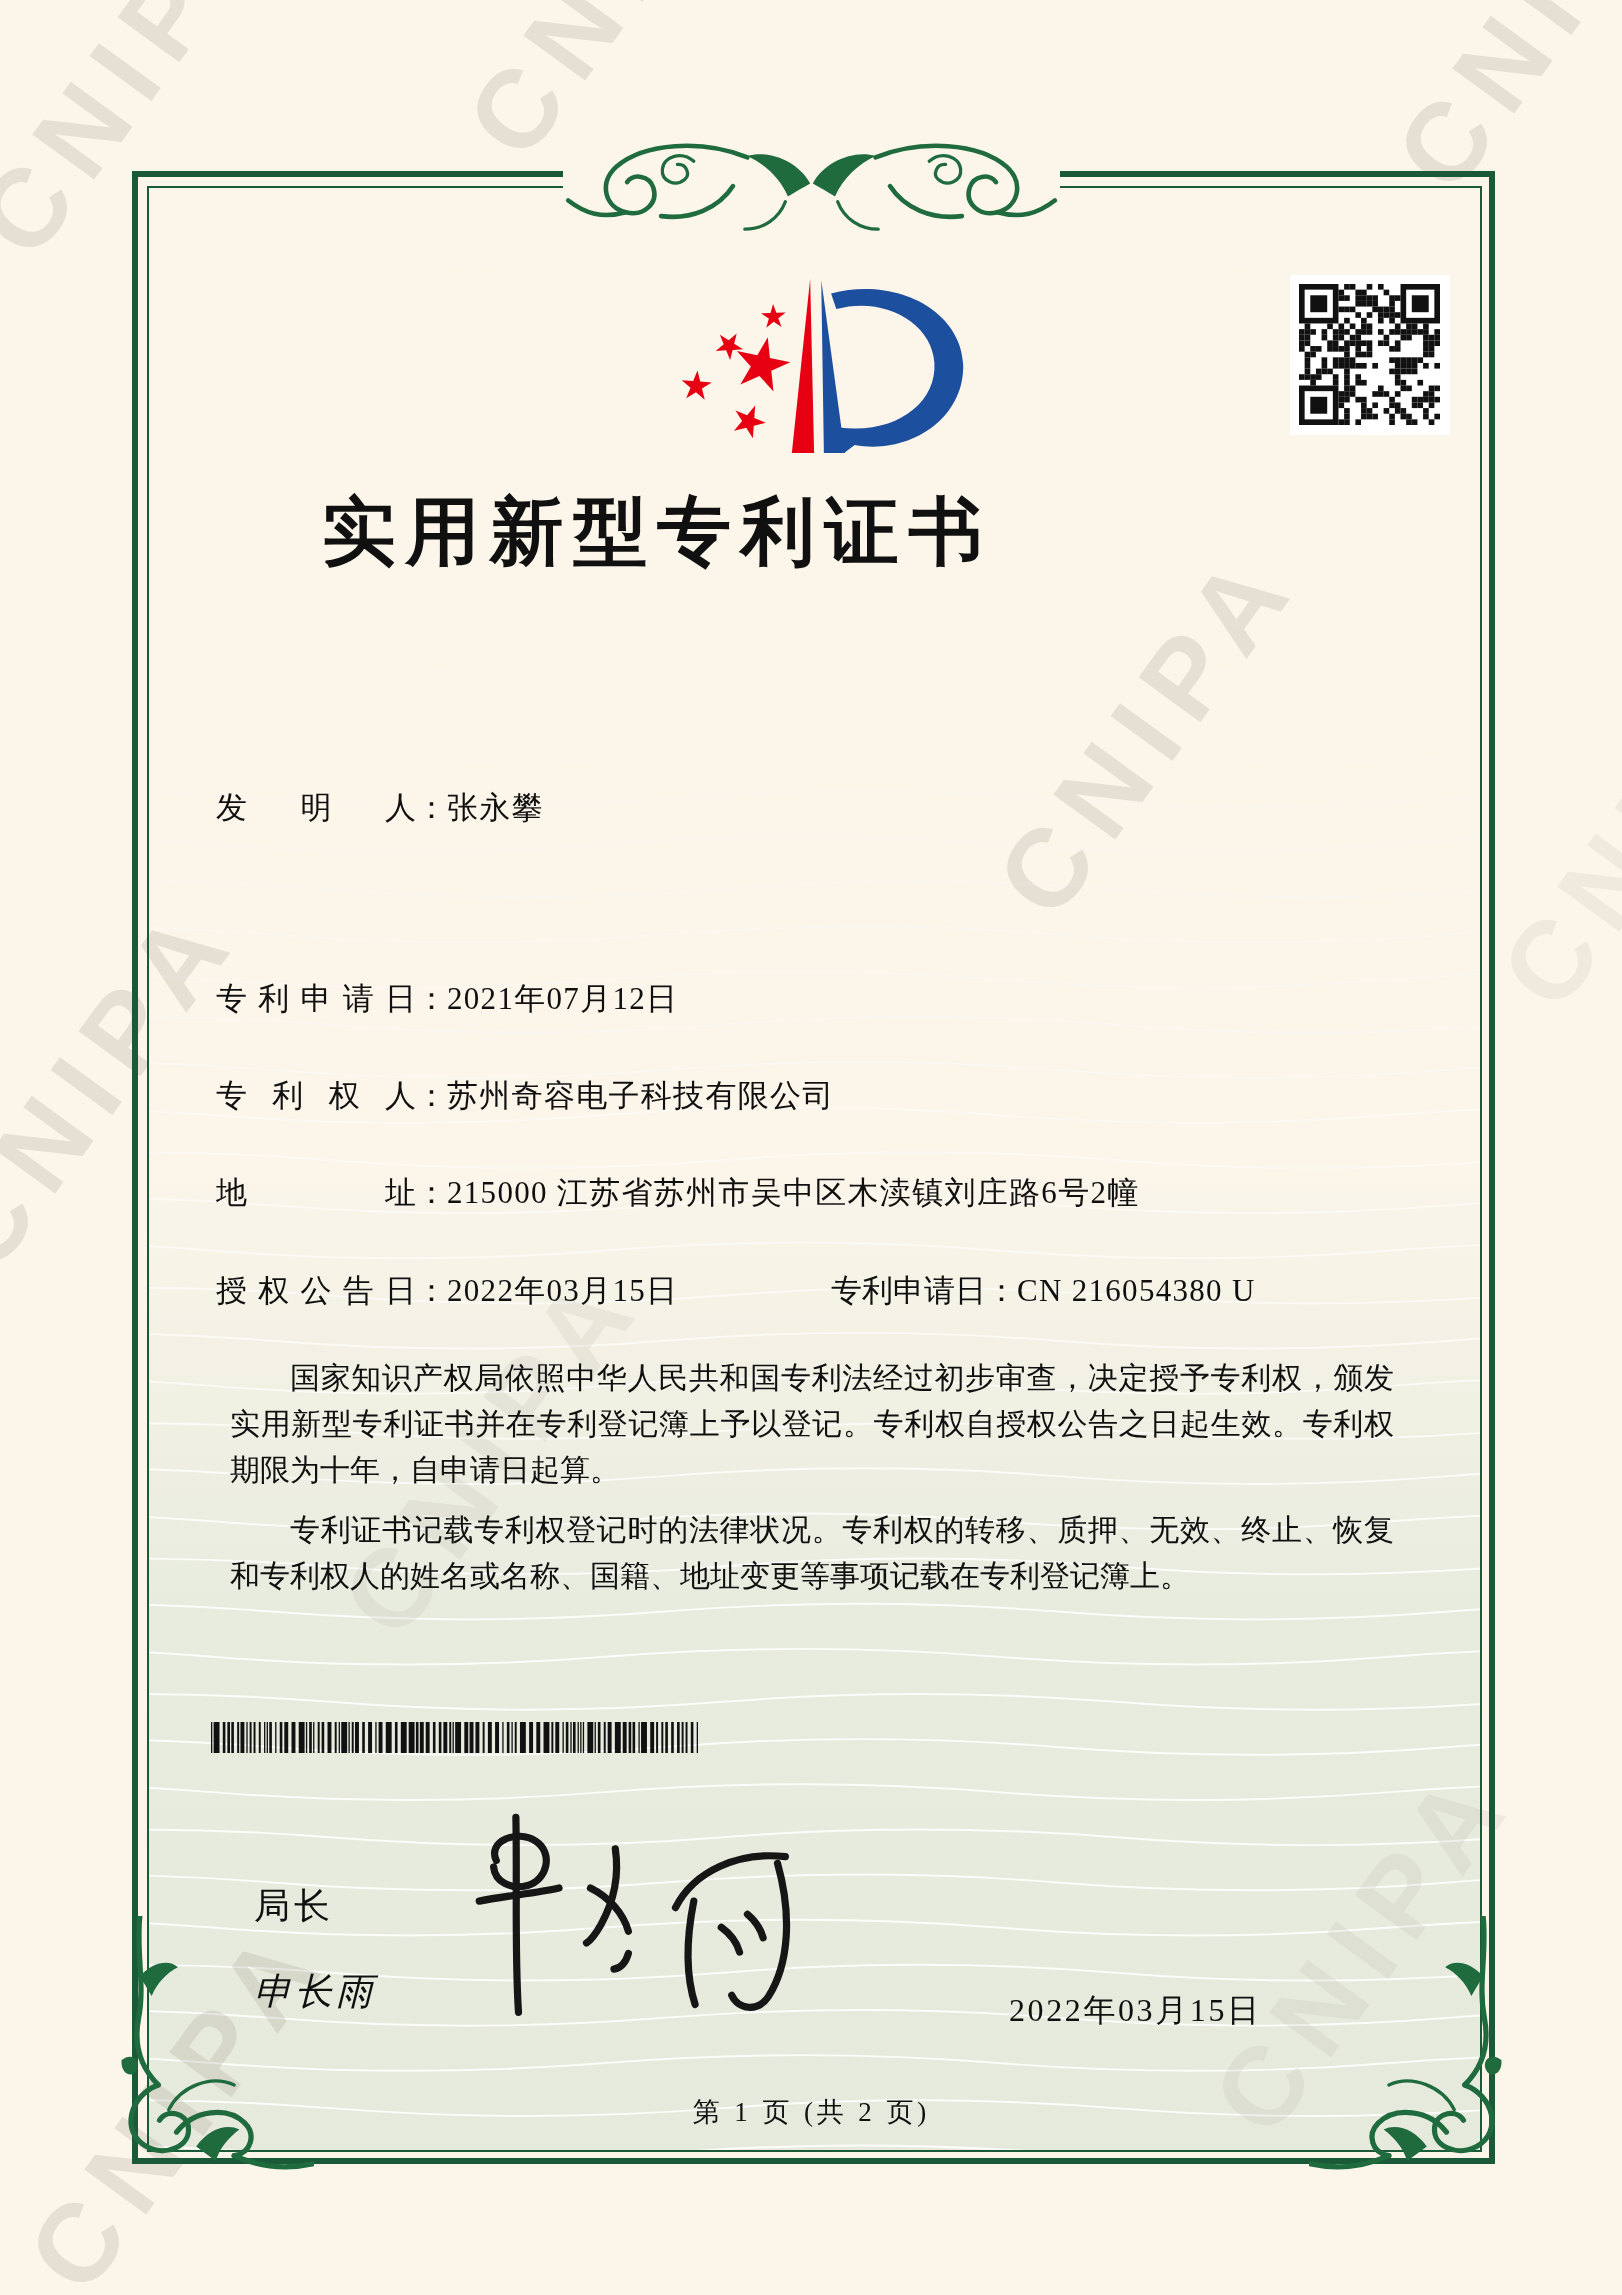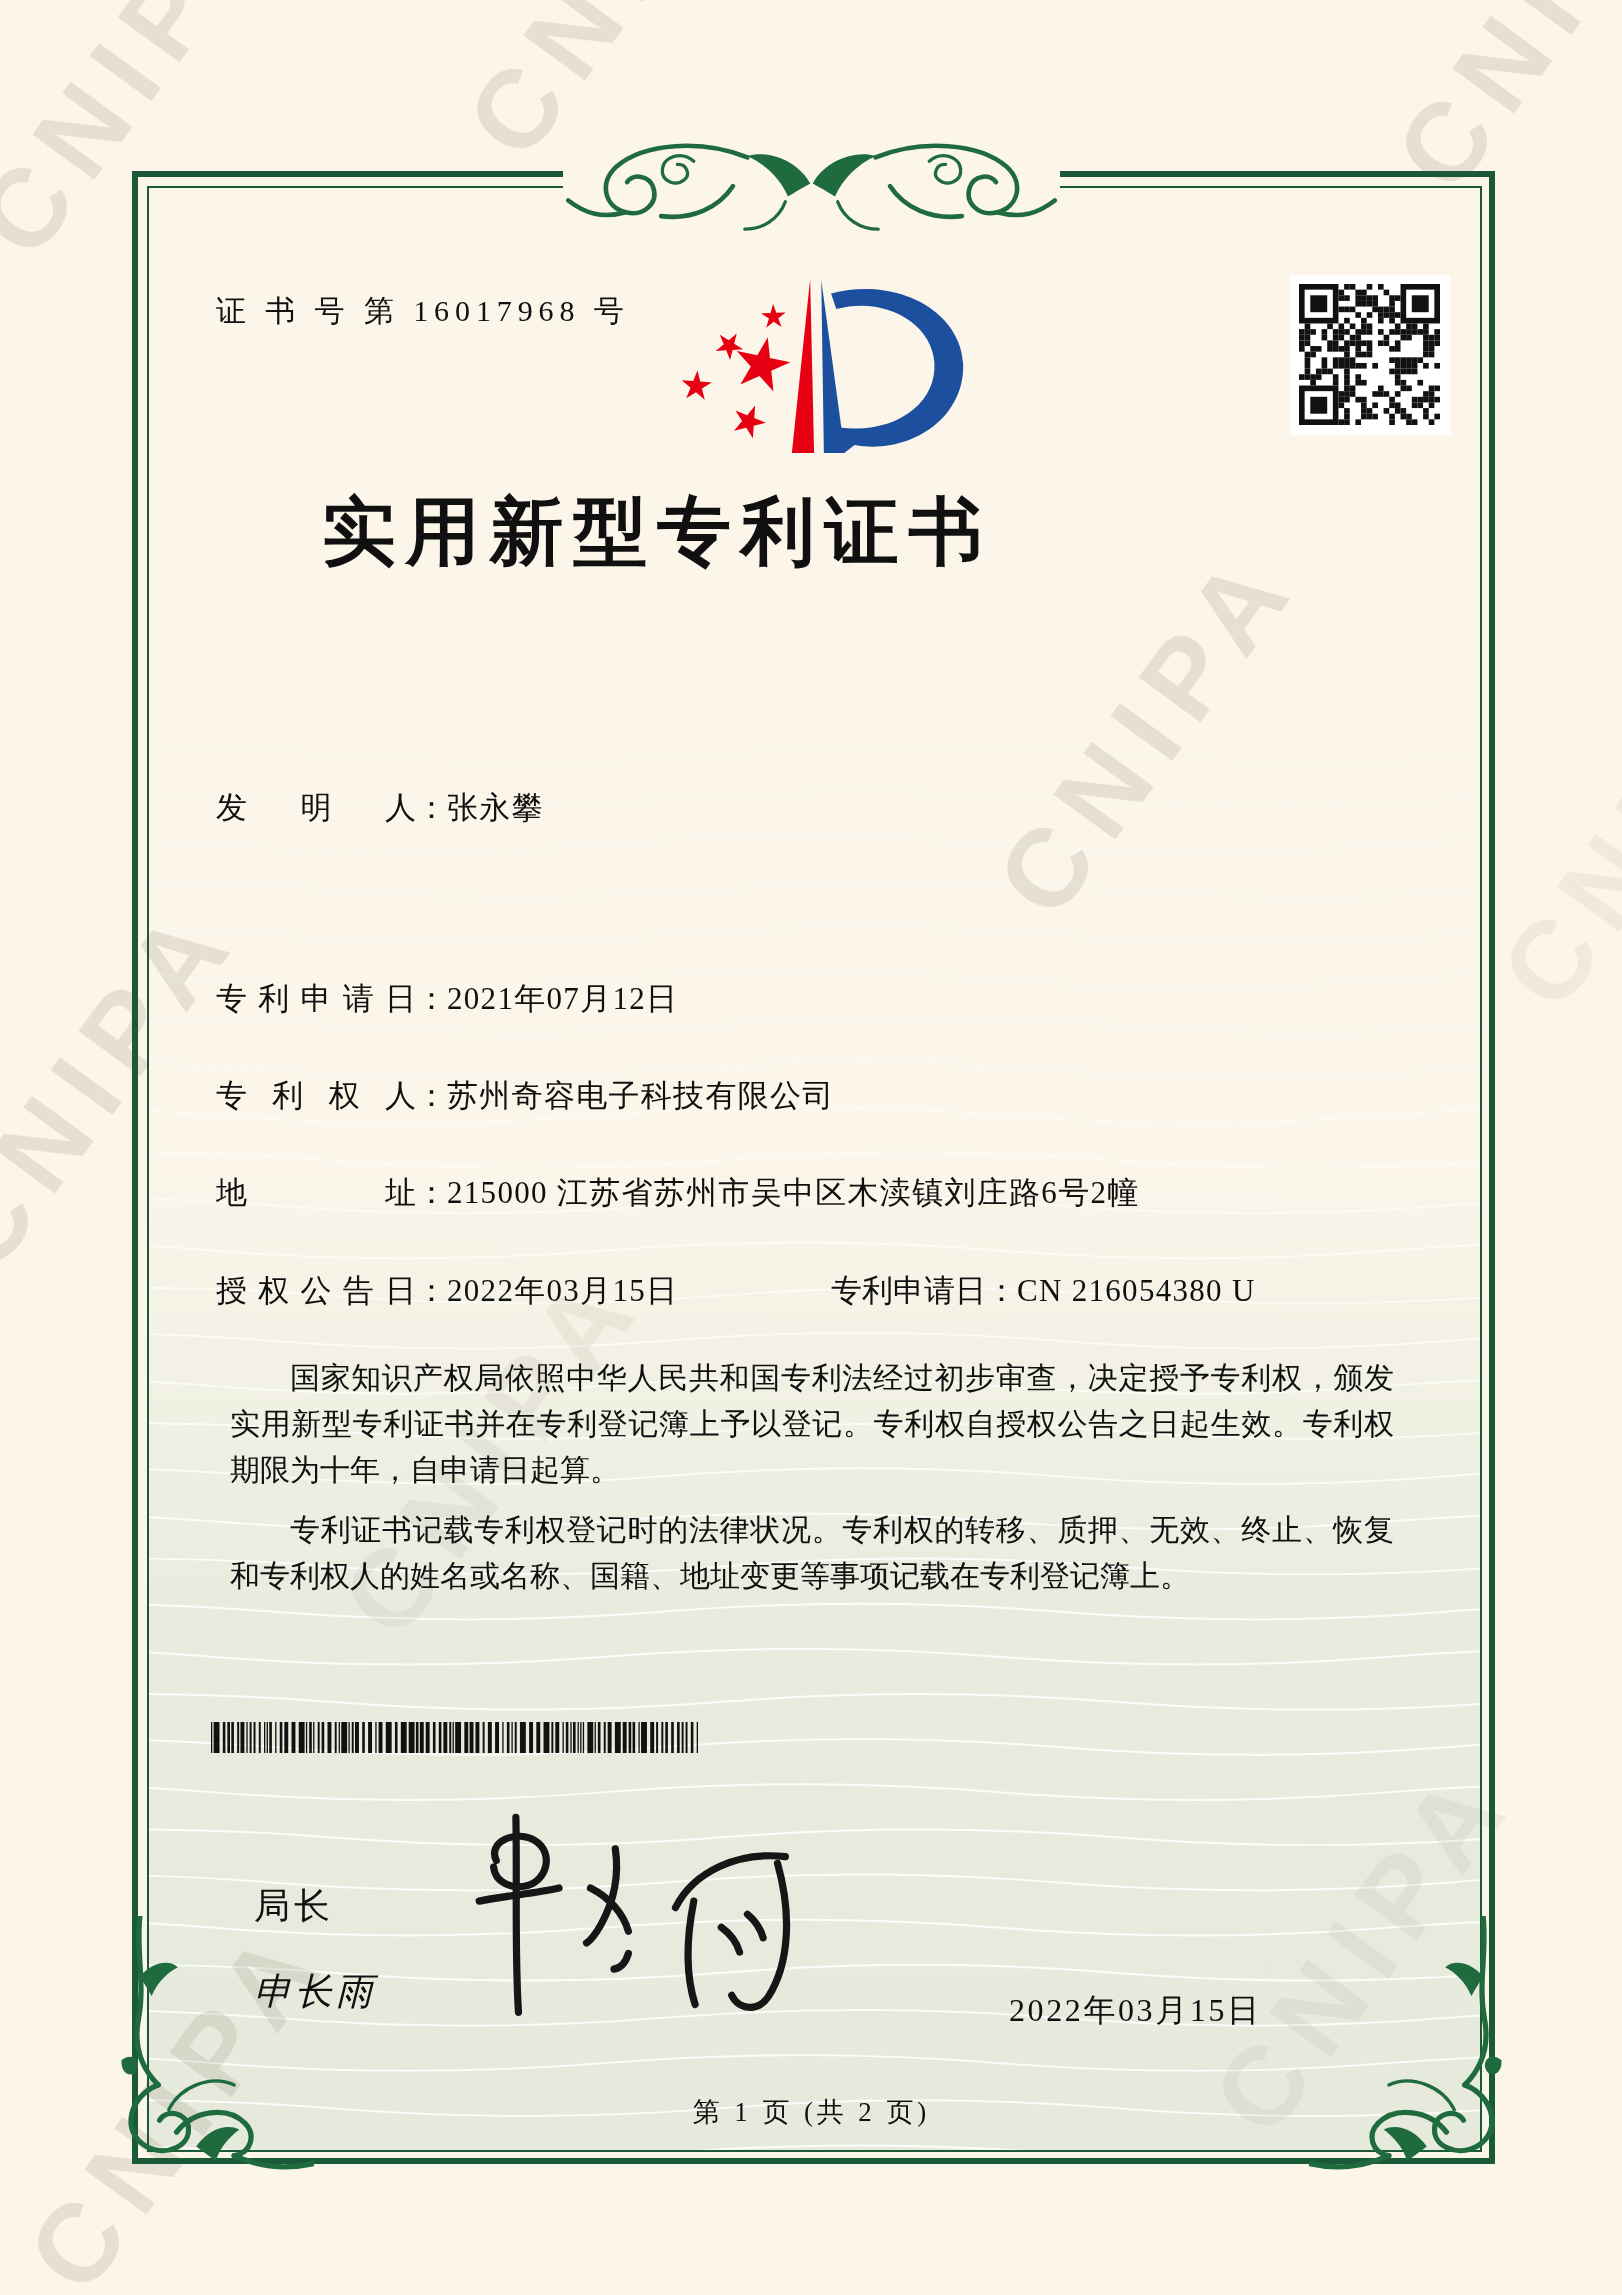--- a/index.html
+++ b/index.html
@@ -179,21 +179,20 @@
       <path d="M64,92 C84,70 108,66 122,78 C106,86 90,102 82,122 Z" fill="var(--orn)" stroke="none"></path>
       <path d="M92,258 c-44,16 -58,72 -18,94 c30,16 68,0 64,-30 c-3,-22 -34,-28 -44,-10"></path>
       <path d="M120,330 c26,-34 78,-40 104,-14 c18,18 10,46 -16,50"></path>
       <path d="M108,296 c18,-36 64,-54 100,-38" stroke-width="5"></path>
       <path d="M208,366 C248,384 286,388 330,378"></path>
       <path d="M150,352 C168,326 196,316 216,326 C200,338 186,354 180,374 Z" fill="var(--orn)" stroke="none"></path>
       <path d="M36,220 c14,-12 30,-2 24,14 c-5,14 -26,10 -24,-14 Z" fill="var(--orn)" stroke="none"></path>
     </g>
   </svg>
 
-  <div class="content cert-no">证 书 号 第 16017968 号</div>
 
   <svg class="content logo" viewBox="0 0 624 336">
     <g fill="var(--red)">
       <path id="star" transform="translate(226,170) scale(44) rotate(12)" d="M0,-1 L0.224,-0.309 0.951,-0.309 0.363,0.118 0.588,0.809 0,0.382 -0.588,0.809 -0.363,0.118 -0.951,-0.309 -0.224,-0.309 Z"></path>
       <use href="#star" transform="translate(244,96) scale(0.45) rotate(-14) translate(-226,-170)"></use>
       <use href="#star" transform="translate(176,140) scale(0.5) rotate(20) translate(-226,-170)"></use>
       <use href="#star" transform="translate(126,202) scale(0.55) rotate(-8) translate(-226,-170)"></use>
       <use href="#star" transform="translate(206,256) scale(0.6) rotate(10) translate(-226,-170)"></use>
       <polygon points="300,38 272,304 306,304"></polygon>
     </g>

